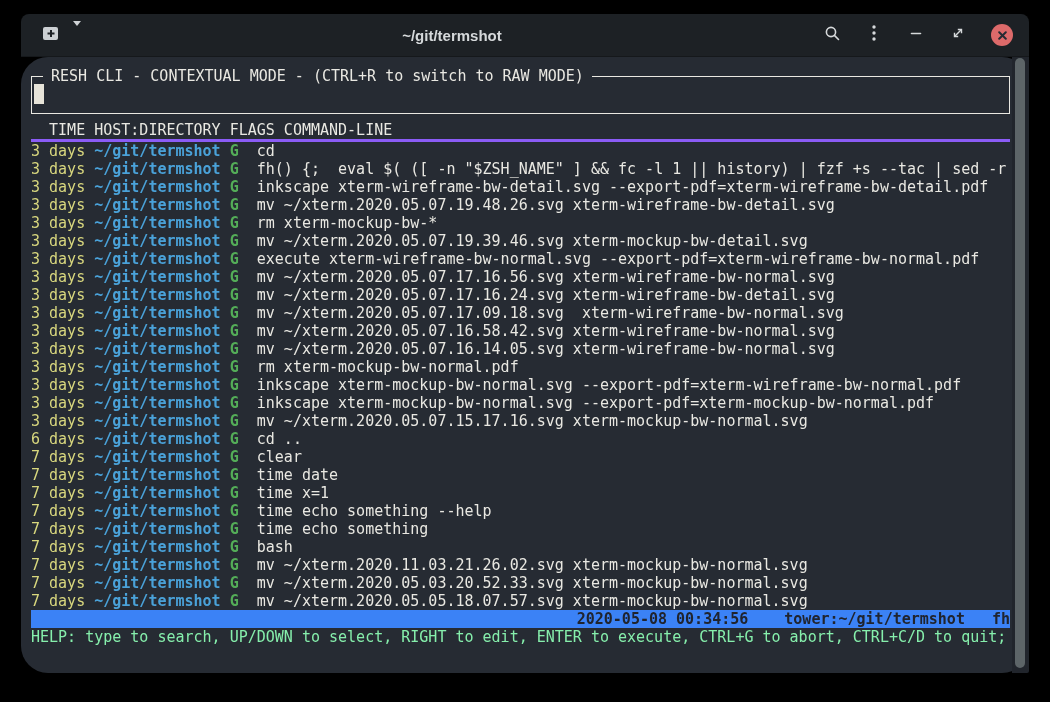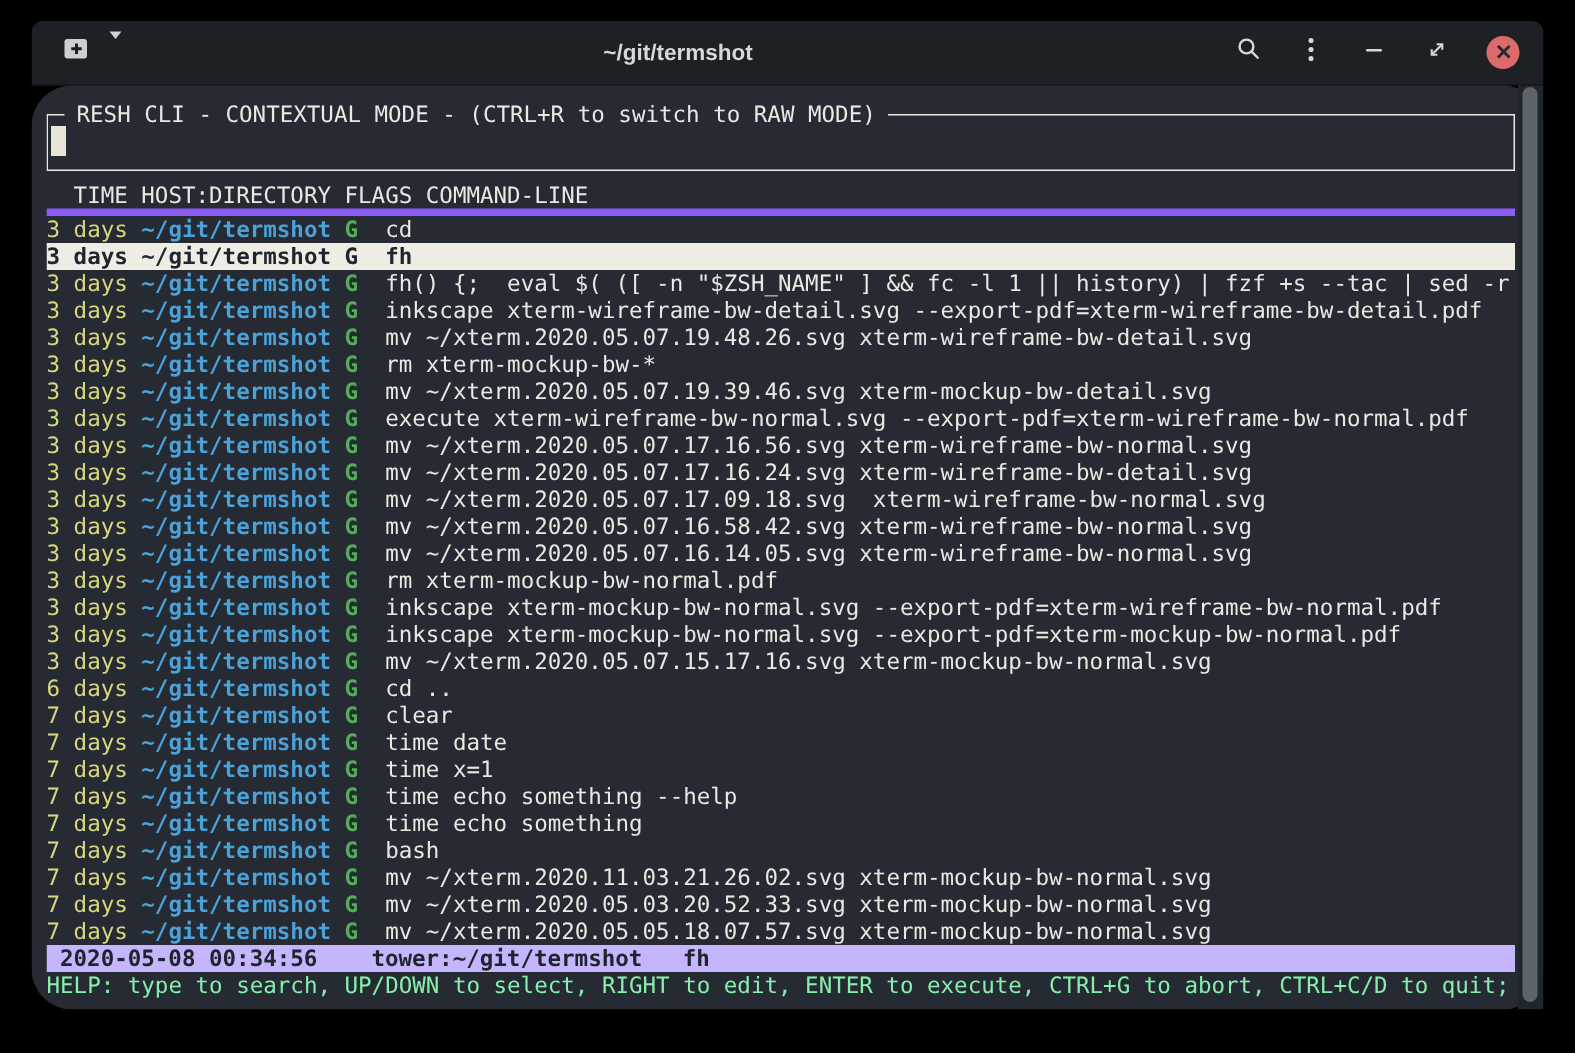--- a/index.html
+++ b/index.html
@@ -46,33 +46,33 @@
     box-sizing:content-box;
   }
   .box-title{
     position:absolute;top:-10px;left:11px;background:#262b33;padding:0 8px;
     white-space:pre;color:#e9e8e2;
   }
   .cursor{
     position:absolute;left:2px;top:7px;width:10px;height:20px;background:#e7e4d9;
   }
   .table-header{
-    margin-top:7px;height:18px;border-bottom:5px solid #8b5cf6;
+    margin-top:7px;height:18px;border-bottom:3px solid #8b5cf6;
     white-space:pre;color:#e9e8e2;
   }
   .hrow{height:18px;white-space:pre;overflow:hidden;}
   .col-time{color:#d8d77e;}
   .col-dir{color:#4aa2d9;font-weight:bold;}
   .col-flags{color:#54ad58;font-weight:bold;}
   .col-cmd{color:#e9e8e2;}
   .hrow.selected{background:#eeede4;font-weight:bold;}
   .hrow.selected .col-time,.hrow.selected .col-dir,
   .hrow.selected .col-flags,.hrow.selected .col-cmd{color:#20242e;}
   .status-bar{
-    height:18px;background:#c4b5fd;color:#20242e;font-weight:bold;white-space:pre;
+    height:18px;background:#3b82f6;color:#20242e;font-weight:bold;white-space:pre;text-align:right;
   }
   .sb-dt{margin-left:9px;}
   .sb-loc{margin-left:36px;}
   .sb-q{margin-left:27px;}
   .help-bar{height:18px;white-space:pre;color:#86efac;}
   
   .scrollbar{
     position:absolute;right:0;top:0;width:17px;height:616px;background:#21252c;
   }
   .scroll-thumb{
@@ -153,21 +153,20 @@
 
       <div class="resh-box">
         <span class="box-title">RESH CLI - CONTEXTUAL MODE - (CTRL+R to switch to RAW MODE)</span>
         <span class="cursor"></span>
       </div>
 
       <div class="table-header">  TIME HOST:DIRECTORY FLAGS COMMAND-LINE</div>
 
       <div>
           <div class="hrow"><span class="col-time">3 days</span> <span class="col-dir">~/git/termshot</span> <span class="col-flags">G</span>  <span class="col-cmd">cd</span></div>
-          <div class="hrow selected"><span class="col-time">3 days</span> <span class="col-dir">~/git/termshot</span> <span class="col-flags">G</span>  <span class="col-cmd">fh</span></div>
           <div class="hrow"><span class="col-time">3 days</span> <span class="col-dir">~/git/termshot</span> <span class="col-flags">G</span>  <span class="col-cmd">fh() {;  eval $( ([ -n "$ZSH_NAME" ] &amp;&amp; fc -l 1 || history) | fzf +s --tac | sed -r</span></div>
           <div class="hrow"><span class="col-time">3 days</span> <span class="col-dir">~/git/termshot</span> <span class="col-flags">G</span>  <span class="col-cmd">inkscape xterm-wireframe-bw-detail.svg --export-pdf=xterm-wireframe-bw-detail.pdf</span></div>
           <div class="hrow"><span class="col-time">3 days</span> <span class="col-dir">~/git/termshot</span> <span class="col-flags">G</span>  <span class="col-cmd">mv ~/xterm.2020.05.07.19.48.26.svg xterm-wireframe-bw-detail.svg</span></div>
           <div class="hrow"><span class="col-time">3 days</span> <span class="col-dir">~/git/termshot</span> <span class="col-flags">G</span>  <span class="col-cmd">rm xterm-mockup-bw-*</span></div>
           <div class="hrow"><span class="col-time">3 days</span> <span class="col-dir">~/git/termshot</span> <span class="col-flags">G</span>  <span class="col-cmd">mv ~/xterm.2020.05.07.19.39.46.svg xterm-mockup-bw-detail.svg</span></div>
           <div class="hrow"><span class="col-time">3 days</span> <span class="col-dir">~/git/termshot</span> <span class="col-flags">G</span>  <span class="col-cmd">execute xterm-wireframe-bw-normal.svg --export-pdf=xterm-wireframe-bw-normal.pdf</span></div>
           <div class="hrow"><span class="col-time">3 days</span> <span class="col-dir">~/git/termshot</span> <span class="col-flags">G</span>  <span class="col-cmd">mv ~/xterm.2020.05.07.17.16.56.svg xterm-wireframe-bw-normal.svg</span></div>
           <div class="hrow"><span class="col-time">3 days</span> <span class="col-dir">~/git/termshot</span> <span class="col-flags">G</span>  <span class="col-cmd">mv ~/xterm.2020.05.07.17.16.24.svg xterm-wireframe-bw-detail.svg</span></div>
           <div class="hrow"><span class="col-time">3 days</span> <span class="col-dir">~/git/termshot</span> <span class="col-flags">G</span>  <span class="col-cmd">mv ~/xterm.2020.05.07.17.09.18.svg  xterm-wireframe-bw-normal.svg</span></div>
           <div class="hrow"><span class="col-time">3 days</span> <span class="col-dir">~/git/termshot</span> <span class="col-flags">G</span>  <span class="col-cmd">mv ~/xterm.2020.05.07.16.58.42.svg xterm-wireframe-bw-normal.svg</span></div>

